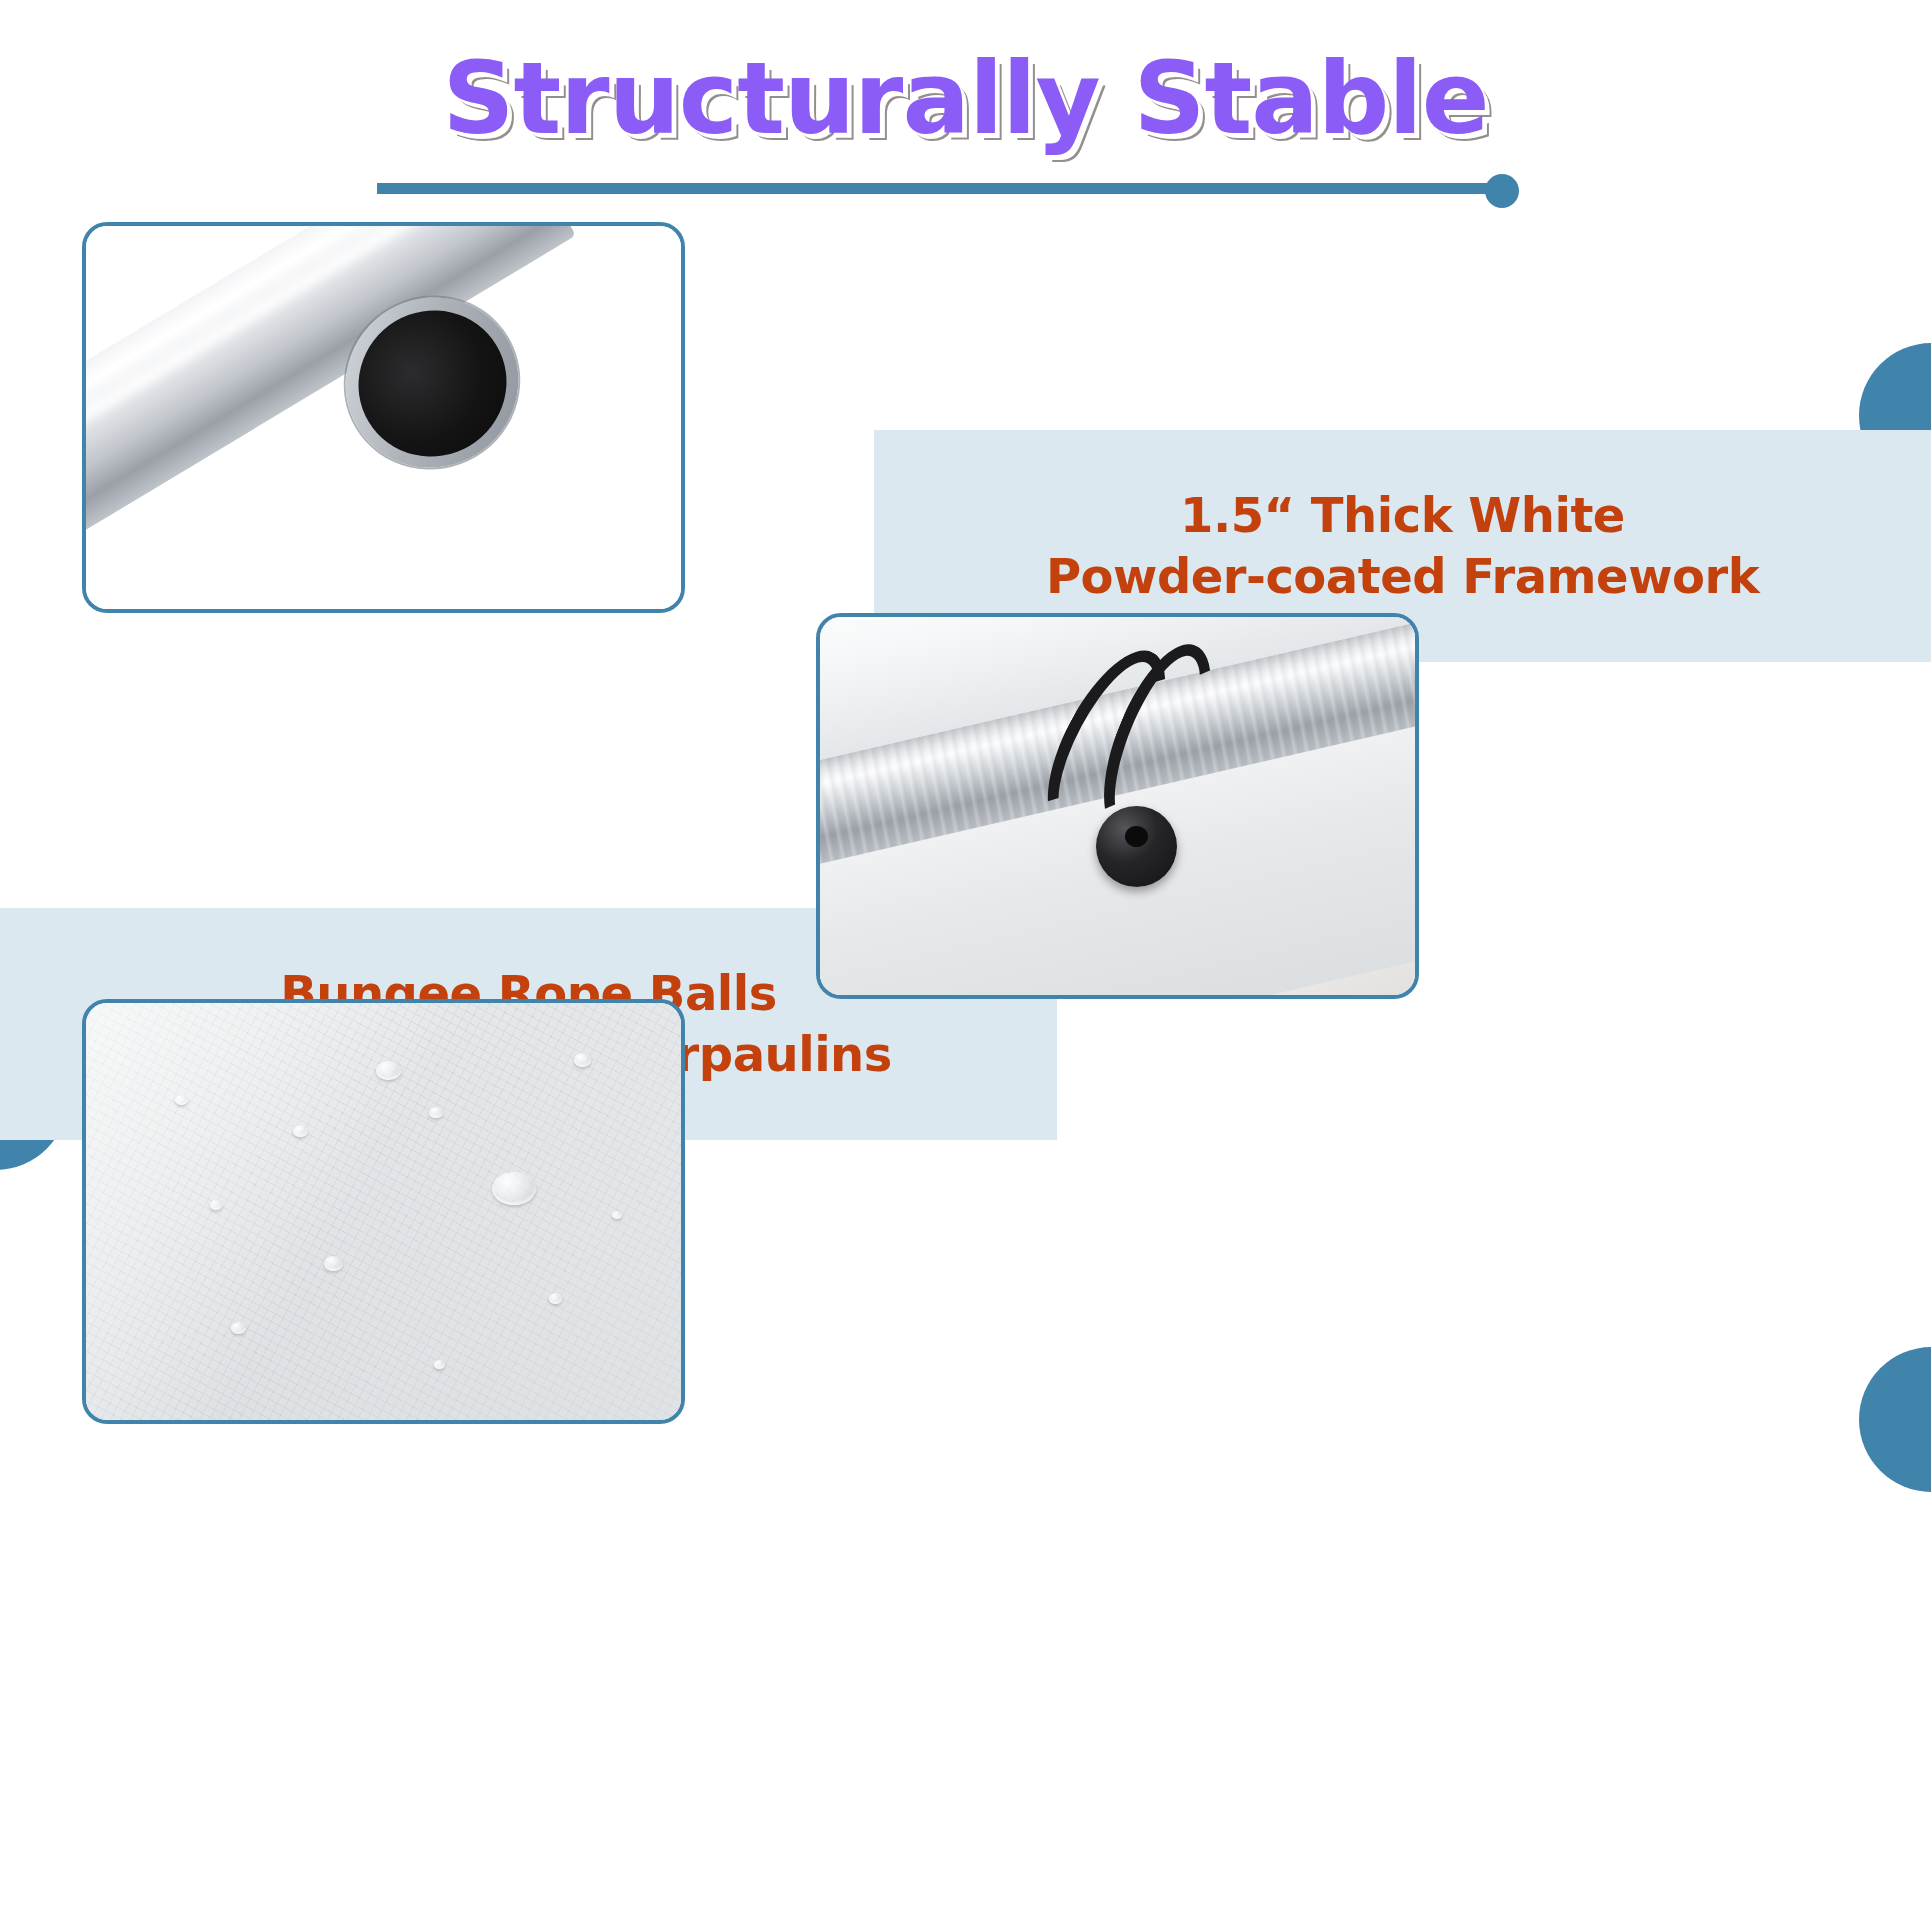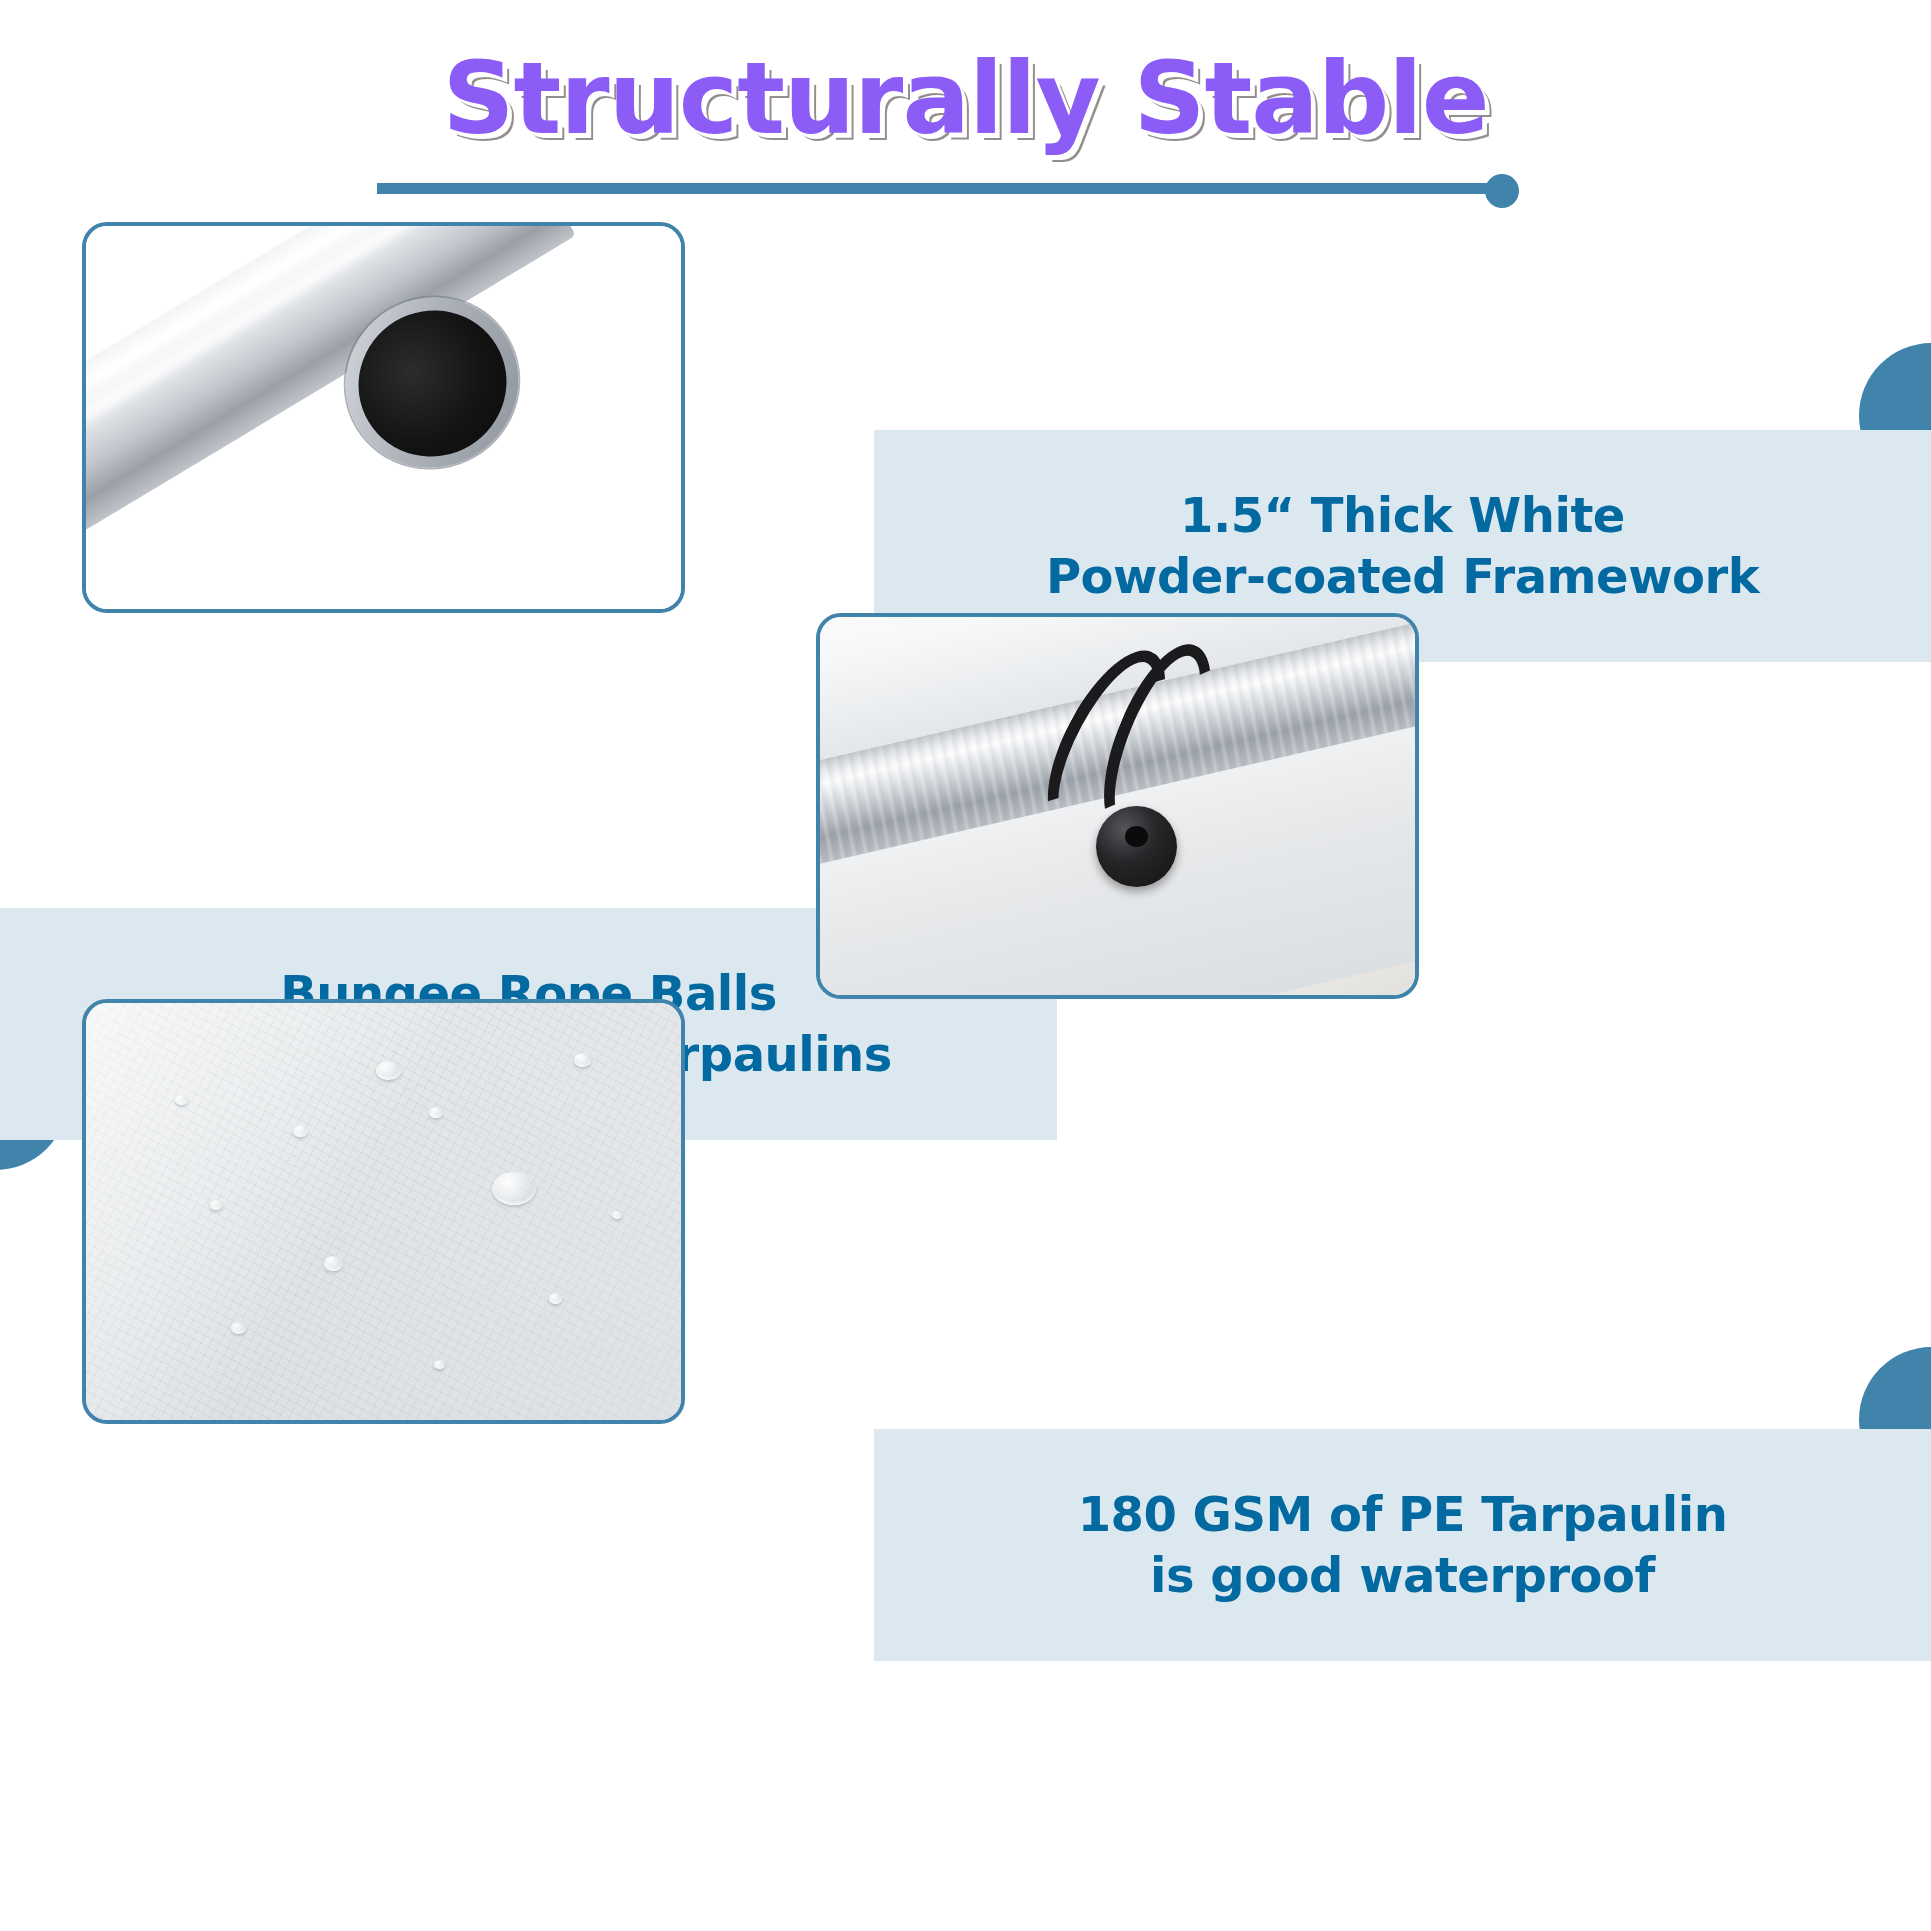--- a/index.html
+++ b/index.html
@@ -59,21 +59,21 @@
   .band-1 { left:874px; top:430px;  width:1057px; height:232px; }
   .band-2 { left:0px;   top:908px;  width:1057px; height:232px; }
   .band-3 { left:874px; top:1429px; width:1057px; height:232px; }
 
   .band-text {
     font-family:"DejaVu Sans", sans-serif;
     font-weight:bold;
     font-size:48px;
     line-height:1.28;
     letter-spacing:-0.5px;
-    color:#0369a1;
+    color:#c2410c;
     text-align:center;
     white-space:pre-line;
     padding:0 39px;
   }
 
   
   .photo {
     position:absolute;
     border:4.8px solid #4083ab;
     border-radius:25px;
@@ -275,19 +275,15 @@
       <div class="drop" style="left:488px;  top:50px;  width:17.4px; height:13.5px;"></div>
       <div class="drop" style="left:238px;  top:253px; width:19.3px; height:14.5px;"></div>
       <div class="drop" style="left:463px;  top:290px; width:12.6px; height:10.6px;"></div>
       <div class="drop" style="left:145px;  top:319px; width:15.4px; height:11.6px;"></div>
       <div class="drop" style="left:348px;  top:357px; width:10.6px; height:8.7px;"></div>
       <div class="drop" style="left:526px;  top:208px; width:9.7px; height:7.7px;"></div>
       <div class="drop" style="left:89px;   top:92px;  width:12.6px; height:9.7px;"></div>
     </div>
   </div>
 
-  <div class="band band-3">
-    <div class="band-text">180 GSM of PE Tarpaulin
-is good waterproof</div>
-  </div>
 
 </div>
 
 
 </body></html>

